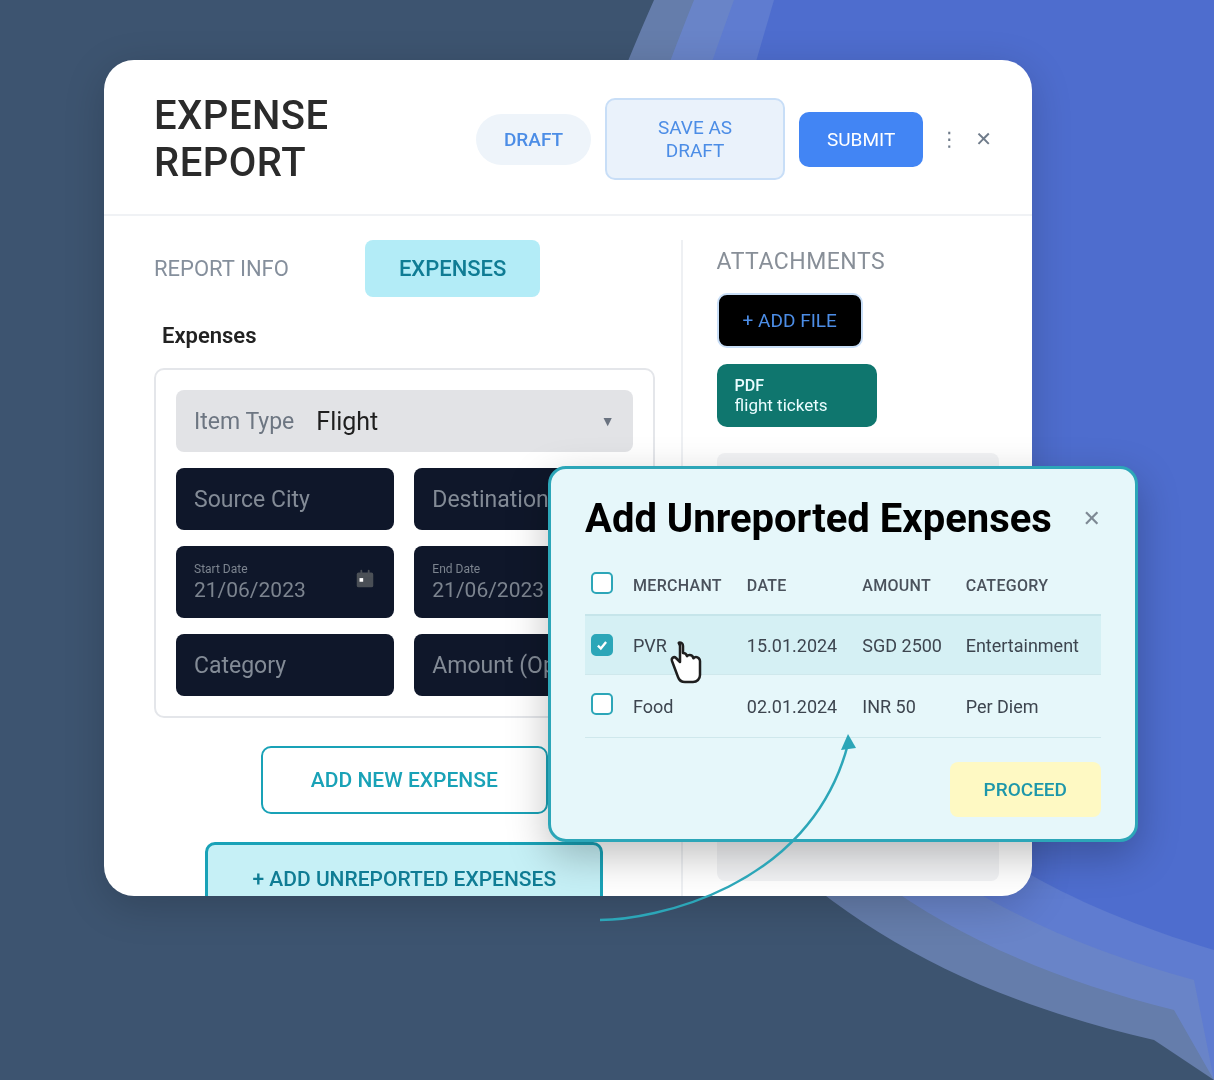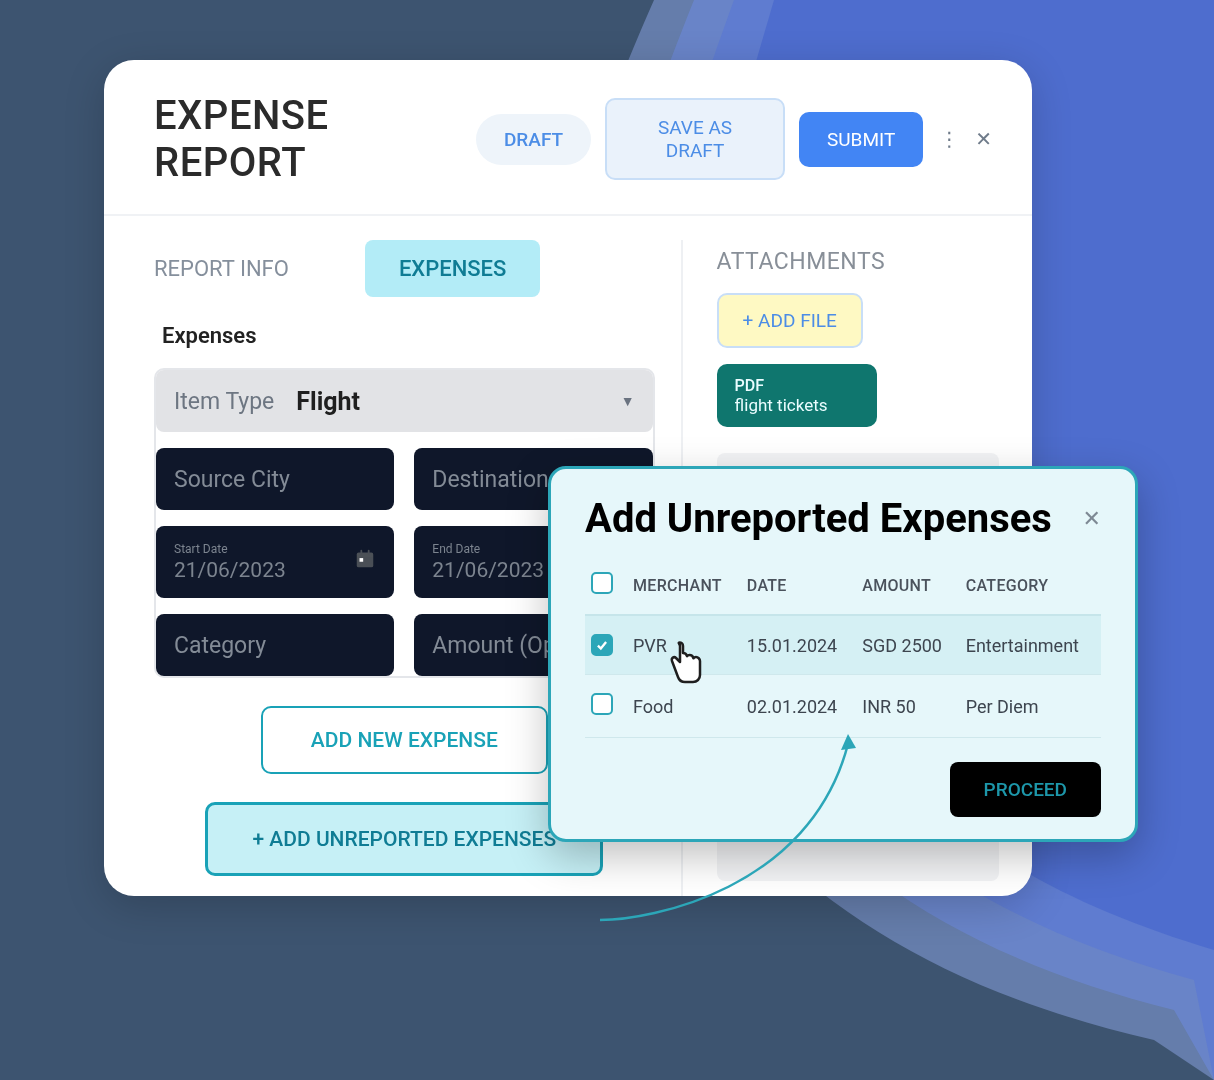--- a/index.html
+++ b/index.html
@@ -86,20 +86,21 @@
     cursor: pointer;
   }
   .tab.active { background: #b3ecf7; color: #0f7c94; font-weight: 500; }
   .tab:not(.active){ padding-left: 0; }
 
   .section-label { font-size: 22px; font-weight: 600; color: #222; margin-left: 8px; margin-bottom: 20px; }
 
   .expense-box {
     border: 2px solid #e4e6ea;
     border-radius: 10px;
+    padding: 20px;
     margin-top: 10px;
   }
   .row { display: flex; gap: 20px; margin-bottom: 16px; }
   .field {
     flex: 1;
     background: #0f172a;
     border-radius: 8px;
     padding: 16px 18px;
     color: #838b96;
     font-size: 23px;
@@ -108,21 +109,21 @@
     display: flex;
     align-items: center;
   }
   .item-type {
     background: #e2e3e6;
     display: flex;
     align-items: center;
     justify-content: space-between;
   }
   .item-type .lbl { color: #6d7682; font-size: 23px; }
-  .item-type .val { color: #1f1f1f; font-weight: 700; font-size: 25px; margin-left: 22px; flex:1; text-align:left;}
+  .item-type .val { color: #1f1f1f; font-weight: 400; font-size: 25px; margin-left: 22px; flex:1; text-align:left;}
   .chev { color: #6a7380; font-size: 14px; }
   .date-field { flex-direction: column; align-items: flex-start; justify-content: center; gap: 2px;}
   .date-field .small-label { font-size: 12px; color: #7c848f; }
   .date-field .date-val { font-size: 21px; color: #7c848f; }
   .cal-icon { position: absolute; right: 18px; top: 50%; transform: translateY(-50%); color: #4a4f56; }
 
   .big-btn {
     display: block;
     margin: 28px auto 18px auto;
     background: #ffffff;
@@ -142,21 +143,21 @@
   }
 
   .right-title {
     font-size: 23px;
     color: #888f98;
     letter-spacing: 0.5px;
     margin-top: 8px;
     margin-bottom: 18px;
   }
   .add-file {
-    background: #fef9c3;
+    background: #000000;
     border: 2px solid #c8def7;
     color: #4c8de6;
     font-size: 19px;
     padding: 14px 24px;
     border-radius: 10px;
     cursor: pointer;
     margin-bottom: 16px;
   }
   .attachment-card {
     background: #0f766e;
@@ -215,21 +216,21 @@
     display: inline-flex;
     align-items: center;
     justify-content: center;
     background: #fff;
   }
   .chk.checked { background: #2ca6b8; }
   .chk.checked svg { display: block; }
   .chk svg { display: none; width: 14px; height: 14px; }
   .popup-actions { display: flex; justify-content: flex-end; margin-top: 24px; }
   .proceed {
-    background: #000000;
+    background: #fef9c3;
     color: #1d97aa;
     font-size: 19px;
     font-weight: 500;
     border: none;
     padding: 16px 34px;
     border-radius: 8px;
     cursor: pointer;
   }
 
   

